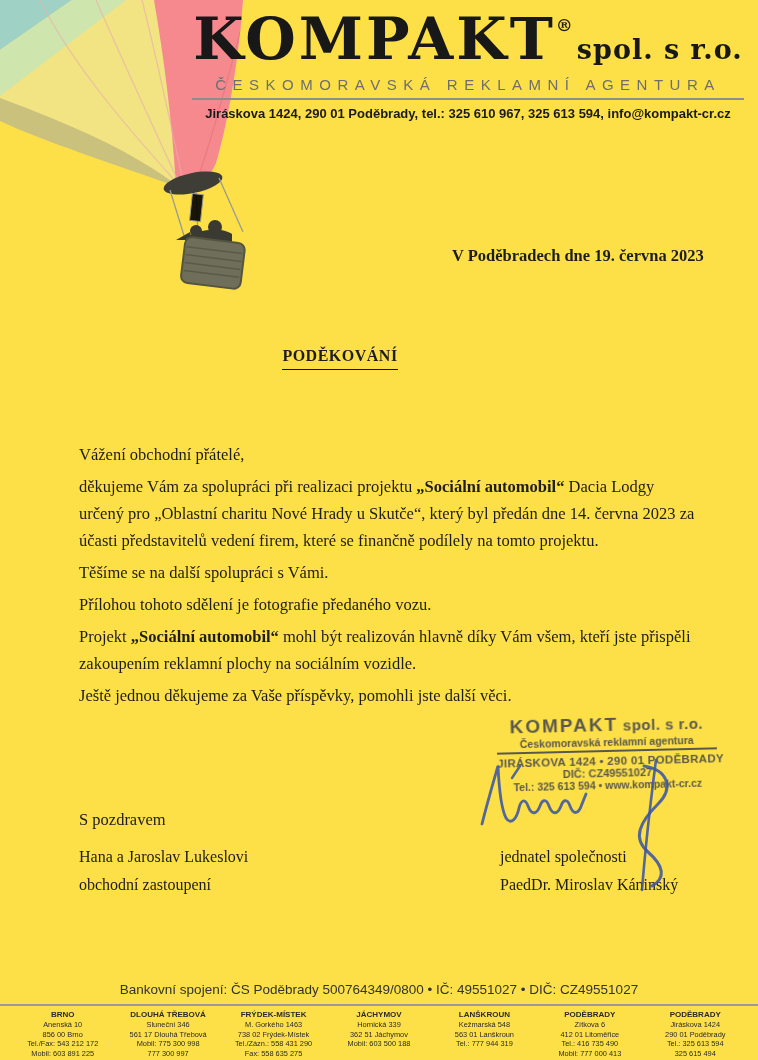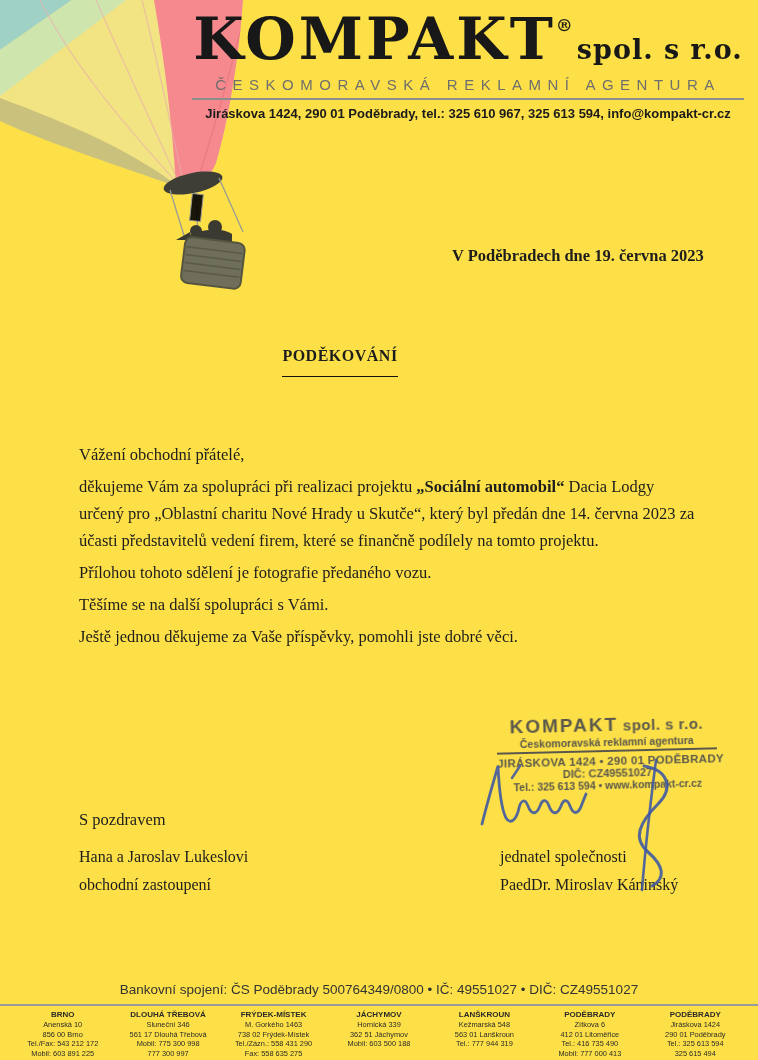--- a/index.html
+++ b/index.html
@@ -18,21 +18,21 @@
   .logo-suffix{font-size:27px;letter-spacing:1px;margin-left:4px;}
   .tagline{margin-top:8px;font-family:"Liberation Sans",sans-serif;font-size:15px;
     letter-spacing:6.5px;color:#6e6e6e;white-space:nowrap;}
   .header-rule{height:2px;background:#8d8d8d;margin-top:5px;}
   .addr-line{margin-top:6px;font-family:"Liberation Sans",sans-serif;font-weight:bold;
     font-size:13px;color:#1a1a1a;white-space:nowrap;}
   
   .date-line{position:absolute;left:452px;top:246px;font-size:16.5px;font-weight:bold;}
   .doc-title{position:absolute;left:40px;top:347px;width:600px;text-align:center;}
   .doc-title span{font-weight:bold;font-size:16px;letter-spacing:.5px;
-    border-bottom:1.6px solid #111;padding-bottom:12px;}
+    border-bottom:1.6px solid #111;padding-bottom:5px;}
   .body-text{position:absolute;left:79px;top:441px;width:618px;font-size:16.5px;line-height:27px;}
   .body-text p{margin:0 0 5px 0;}
   .body-text .b{font-weight:bold;}
   .closing{position:absolute;left:79px;top:810px;font-size:16.5px;}
   .sig-block{position:absolute;top:843px;font-size:16px;line-height:28px;}
   .sig-left{left:79px;}
   .sig-right{left:500px;}
   
   .stamp{position:absolute;left:497px;top:714px;width:220px;text-align:center;
     color:var(--stamp-ink,#4d4d4d);font-family:"Liberation Sans",sans-serif;
@@ -117,23 +117,24 @@
 
   <div class="date-line">V Poděbradech dne 19. června 2023</div>
 
   <div class="doc-title">
     <span>PODĚKOVÁNÍ</span>
   </div>
 
   <div class="body-text">
       <p><span>Vážení obchodní přátelé,</span></p>
       <p><span>děkujeme Vám za spolupráci při realizaci projektu </span><span class="b">„Sociální automobil“</span><span> Dacia Lodgy určený pro „Oblastní charitu Nové Hrady u Skutče“, který byl předán dne 14. června 2023 za účasti představitelů vedení firem, které se finančně podílely na tomto projektu.</span></p>
+      <p><span>Těšíme se na další spolupráci s Vámi.</span></p>
       <p><span>Přílohou tohoto sdělení je fotografie předaného vozu.</span></p>
-      <p><span>Těšíme se na další spolupráci s Vámi.</span></p>
-      <p><span>Ještě jednou děkujeme za Vaše příspěvky, pomohli jste dobré věci.</span></p>
+      <p><span>Projekt </span><span class="b">„Sociální automobil“</span><span> mohl být realizován hlavně díky Vám všem, kteří jste přispěli zakoupením reklamní plochy na sociálním vozidle.</span></p>
+      <p><span>Ještě jednou děkujeme za Vaše příspěvky, pomohli jste další věci.</span></p>
     </div>
 
   <div class="stamp">
     <div class="stamp-l1"><span class="big">KOMPAKT</span><span> spol. s r.o.</span></div>
     <div class="stamp-l2">Českomoravská reklamní agentura</div>
     <div class="stamp-l3">JIRÁSKOVA 1424 • 290 01 PODĚBRADY</div>
     <div class="stamp-l4">DIČ: CZ49551027</div>
     <div class="stamp-l5">Tel.: 325 613 594 • www.kompakt-cr.cz</div>
   </div>
 

